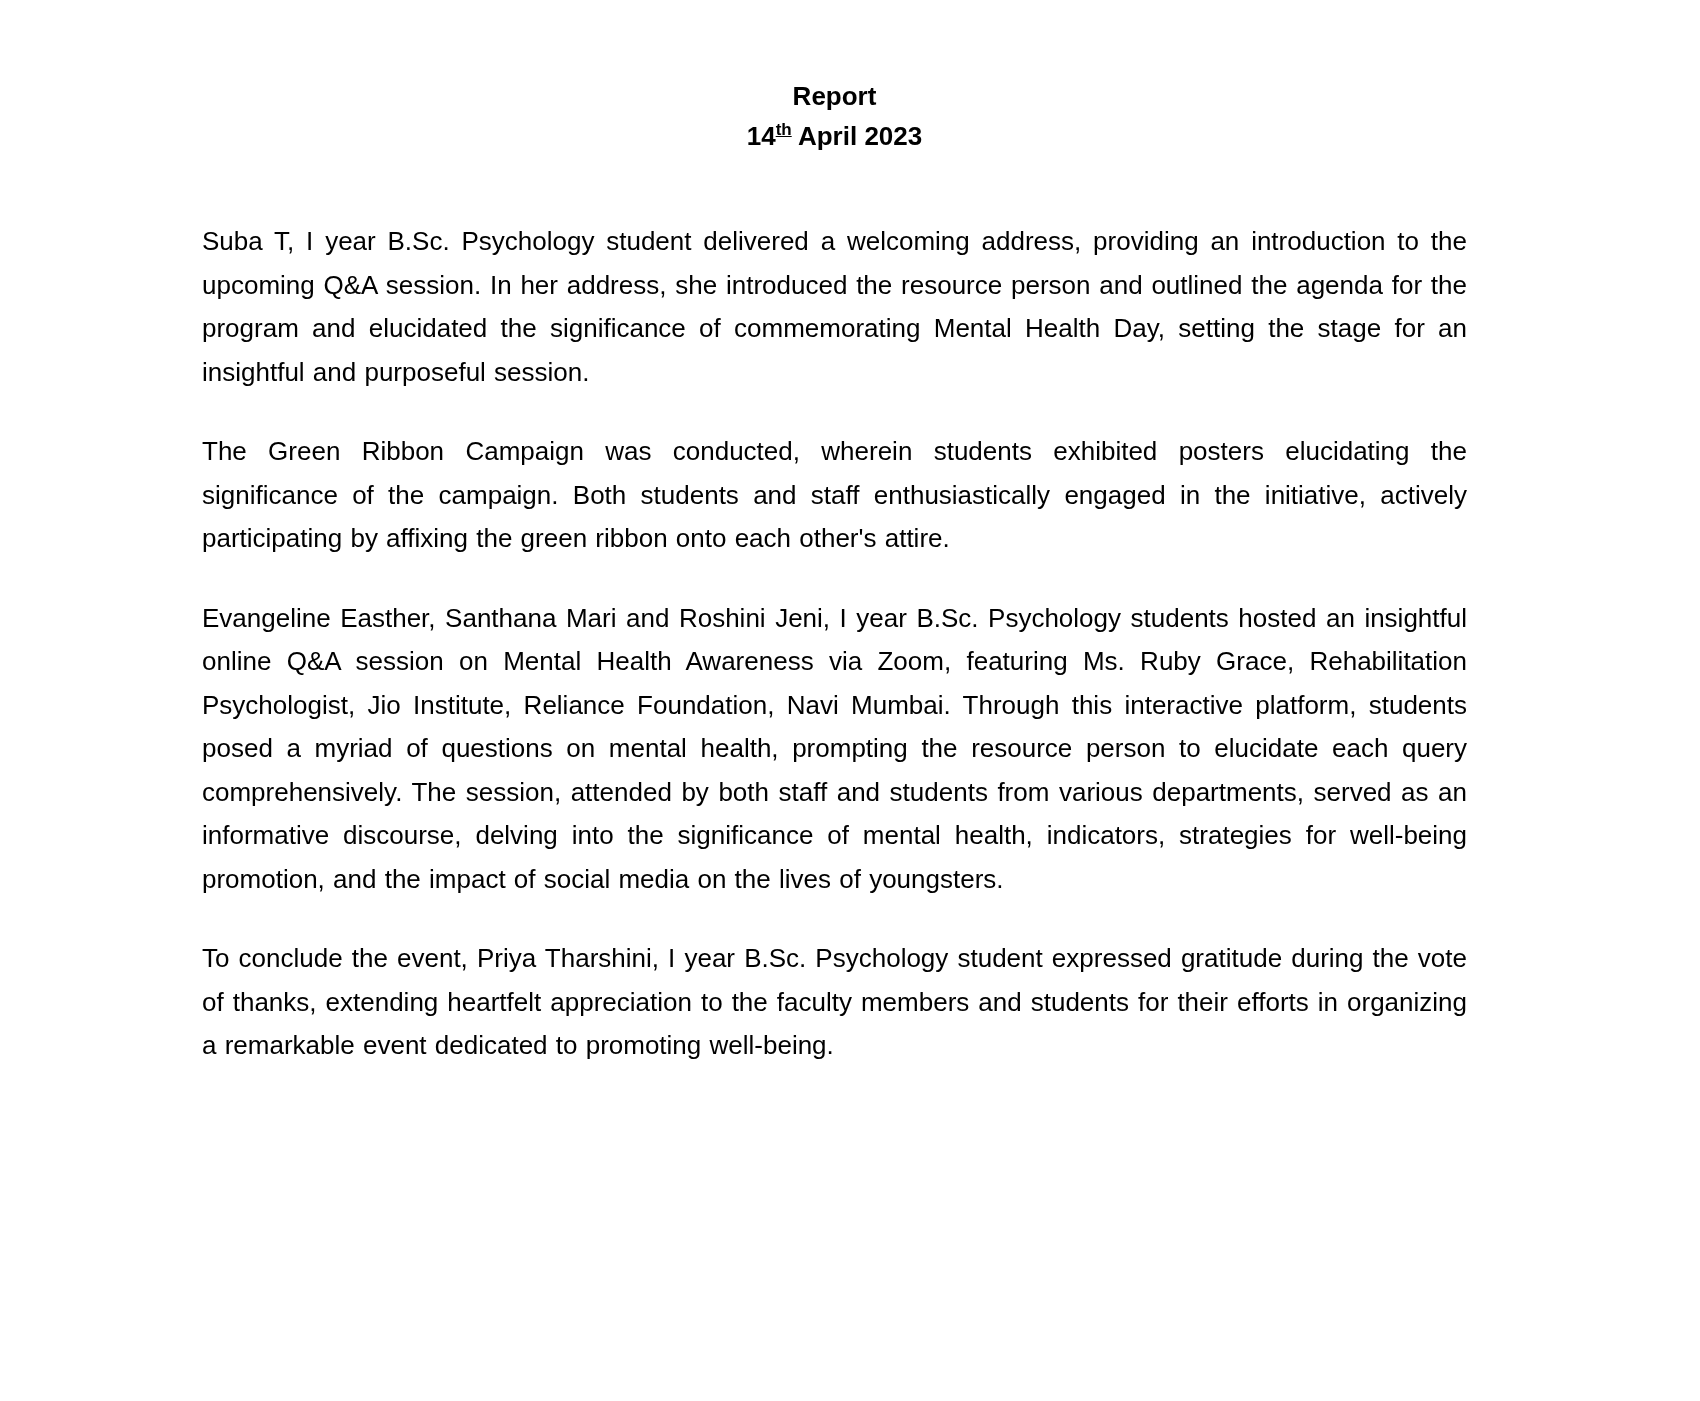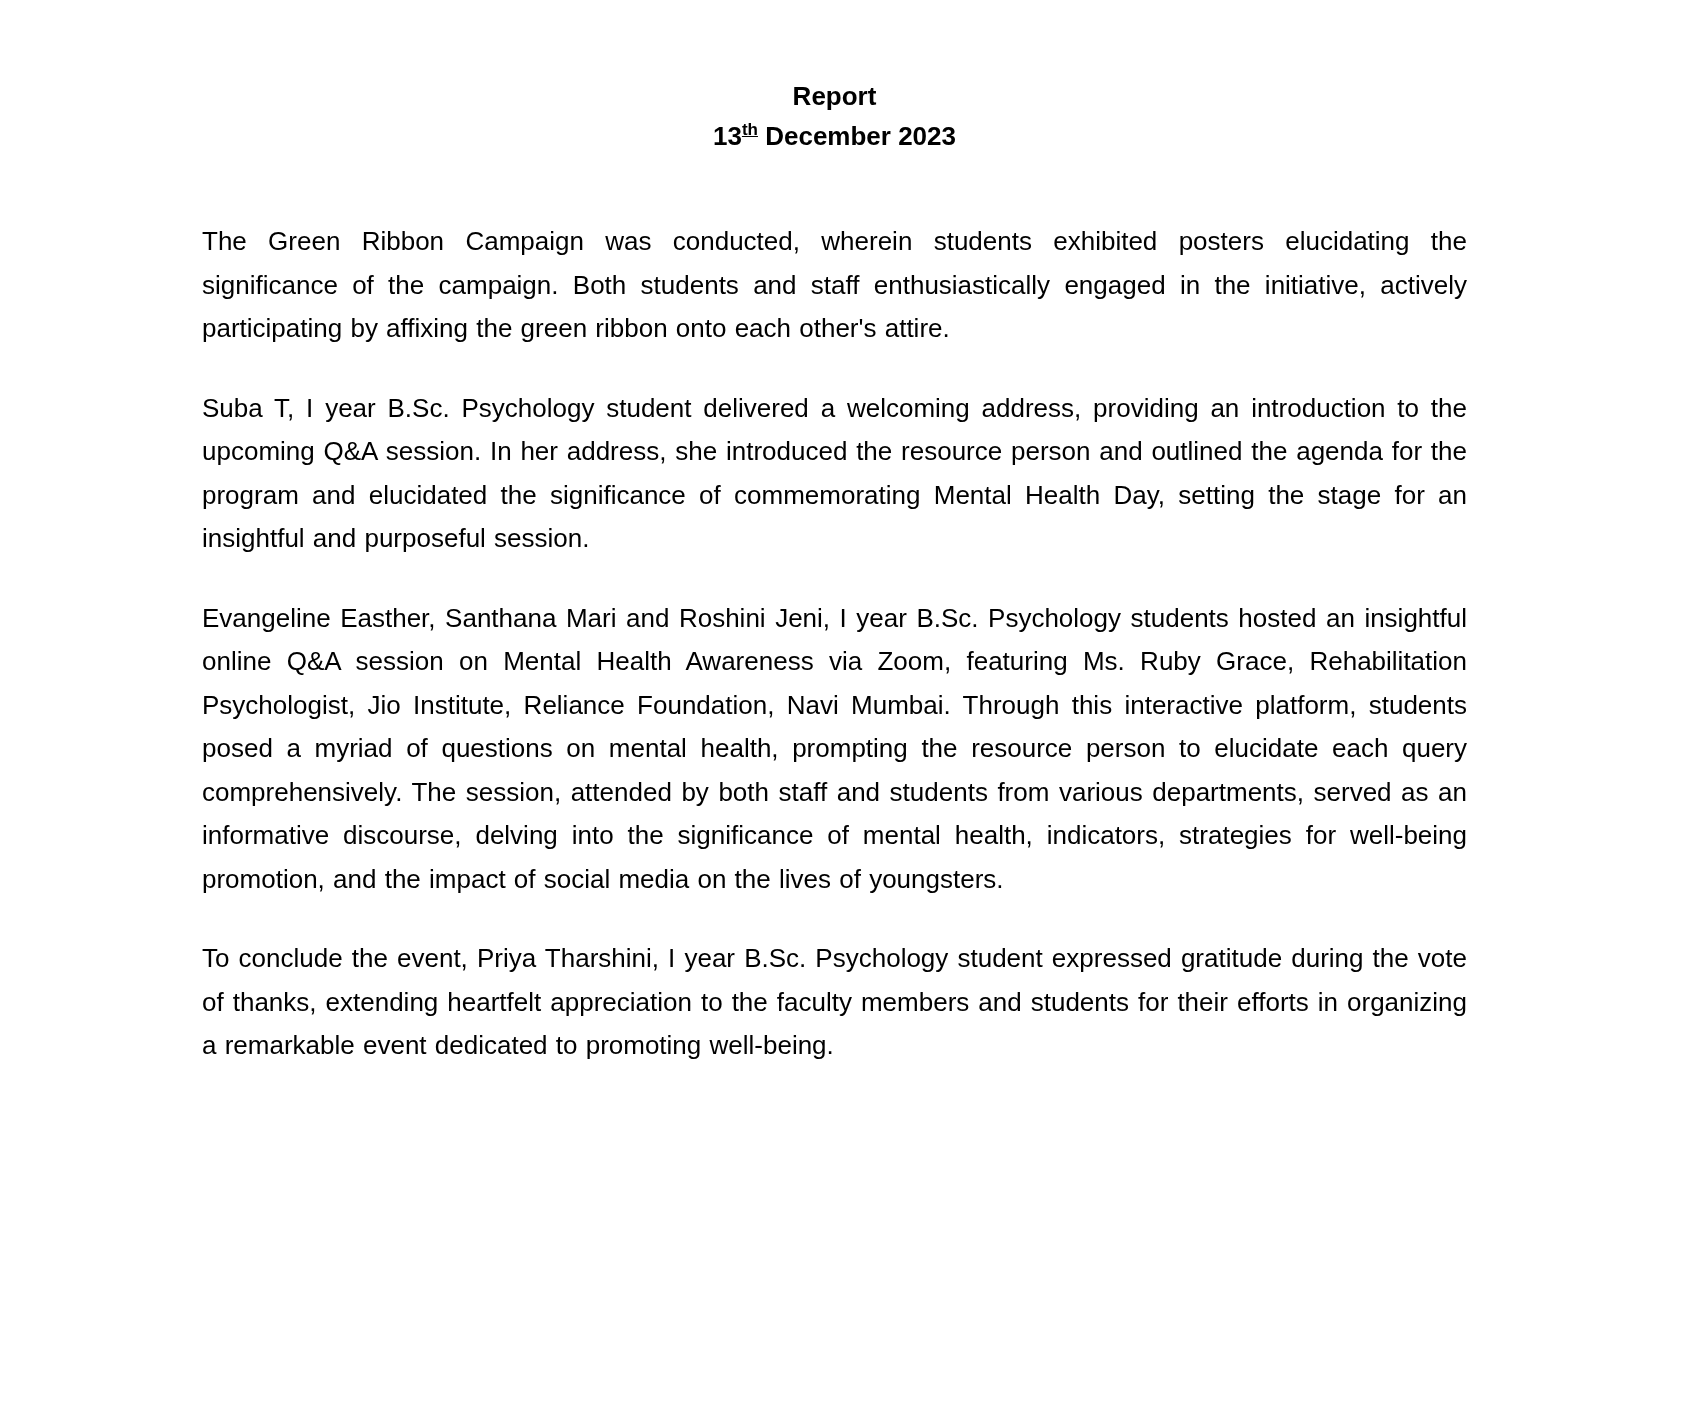--- a/index.html
+++ b/index.html
@@ -46,23 +46,23 @@
     margin-bottom: 0;
   }
 </style>
 </head>
 <body>
 
 <div class="page">
 
   <div class="doc-header">
     <span class="hline">Report</span>
-    <span class="hline"><span>13</span><sup>th</sup><span> December 2023</span></span>
+    <span class="hline"><span>14</span><sup>th</sup><span> April 2023</span></span>
   </div>
 
   <div class="doc-body">
+    <p>Suba T, I year B.Sc. Psychology student delivered a welcoming address, providing an introduction to the upcoming Q&amp;A session. In her address, she introduced the resource person and outlined the agenda for the program and elucidated the significance of commemorating Mental Health Day, setting the stage for an insightful and purposeful session.</p>
     <p>The Green Ribbon Campaign was conducted, wherein students exhibited posters elucidating the significance of the campaign. Both students and staff enthusiastically engaged in the initiative, actively participating by affixing the green ribbon onto each other's attire.</p>
-    <p>Suba T, I year B.Sc. Psychology student delivered a welcoming address, providing an introduction to the upcoming Q&amp;A session. In her address, she introduced the resource person and outlined the agenda for the program and elucidated the significance of commemorating Mental Health Day, setting the stage for an insightful and purposeful session.</p>
     <p>Evangeline Easther, Santhana Mari and Roshini Jeni,  I year B.Sc. Psychology students hosted an insightful online Q&amp;A session on Mental Health Awareness via Zoom, featuring Ms. Ruby Grace, Rehabilitation Psychologist, Jio Institute, Reliance Foundation, Navi Mumbai. Through this interactive platform, students posed a myriad of questions on mental health, prompting the resource person to elucidate each query comprehensively. The session, attended by both staff and students from various departments, served as an informative discourse, delving into the significance of mental health, indicators, strategies for well-being promotion, and the impact of social media on the lives of youngsters.</p>
     <p>To conclude the event, Priya Tharshini, I year B.Sc. Psychology student expressed gratitude during the vote of thanks, extending heartfelt appreciation to the faculty members and students for their efforts in organizing a remarkable event dedicated to promoting well-being.</p>
   </div>
 
 </div>
 
 </body></html>

